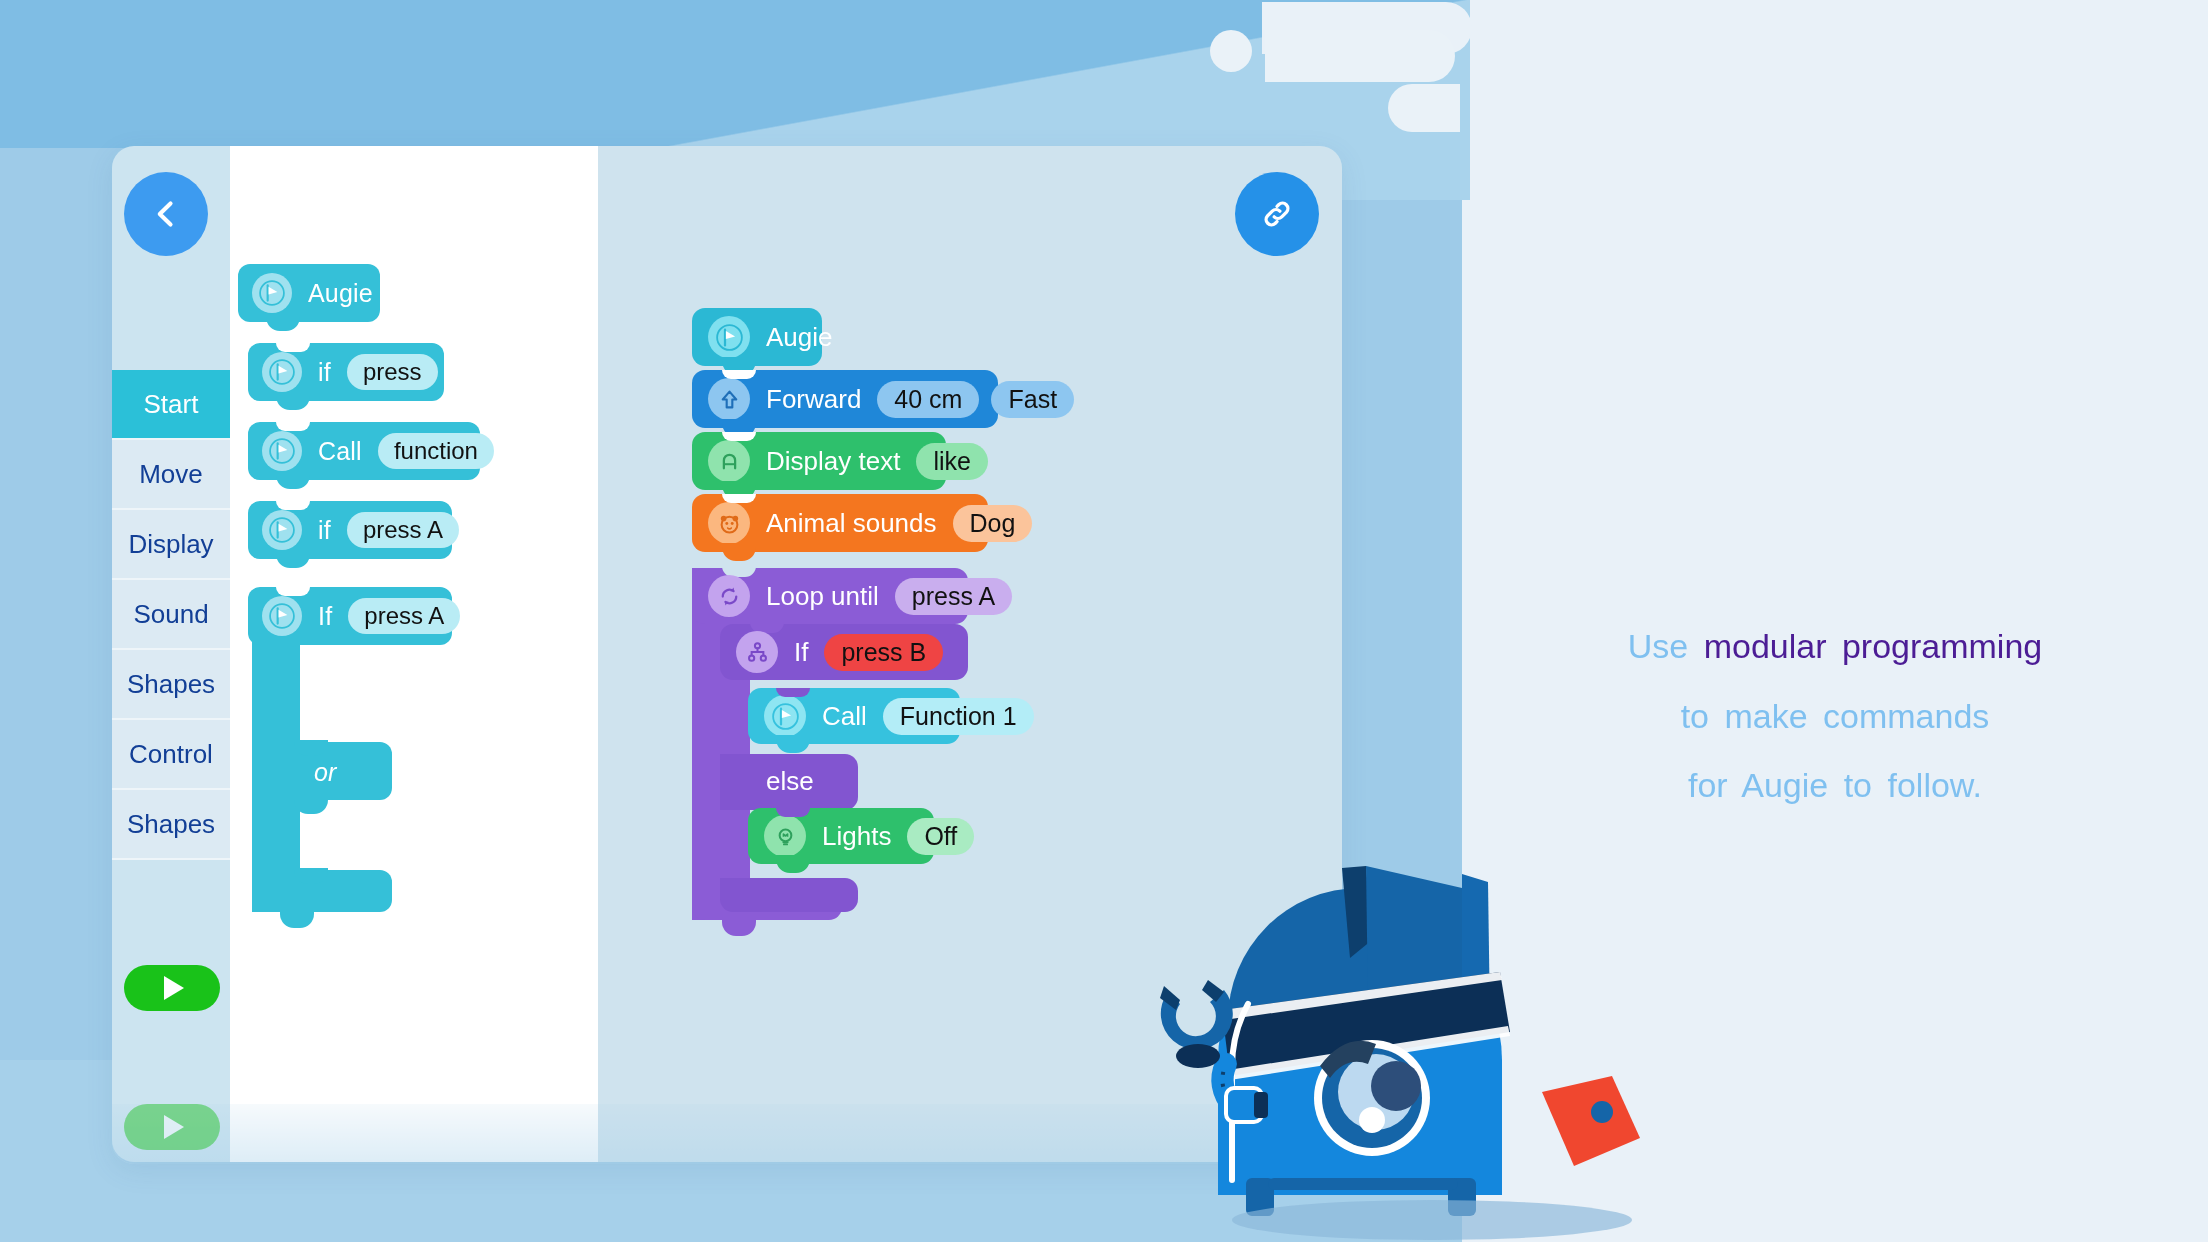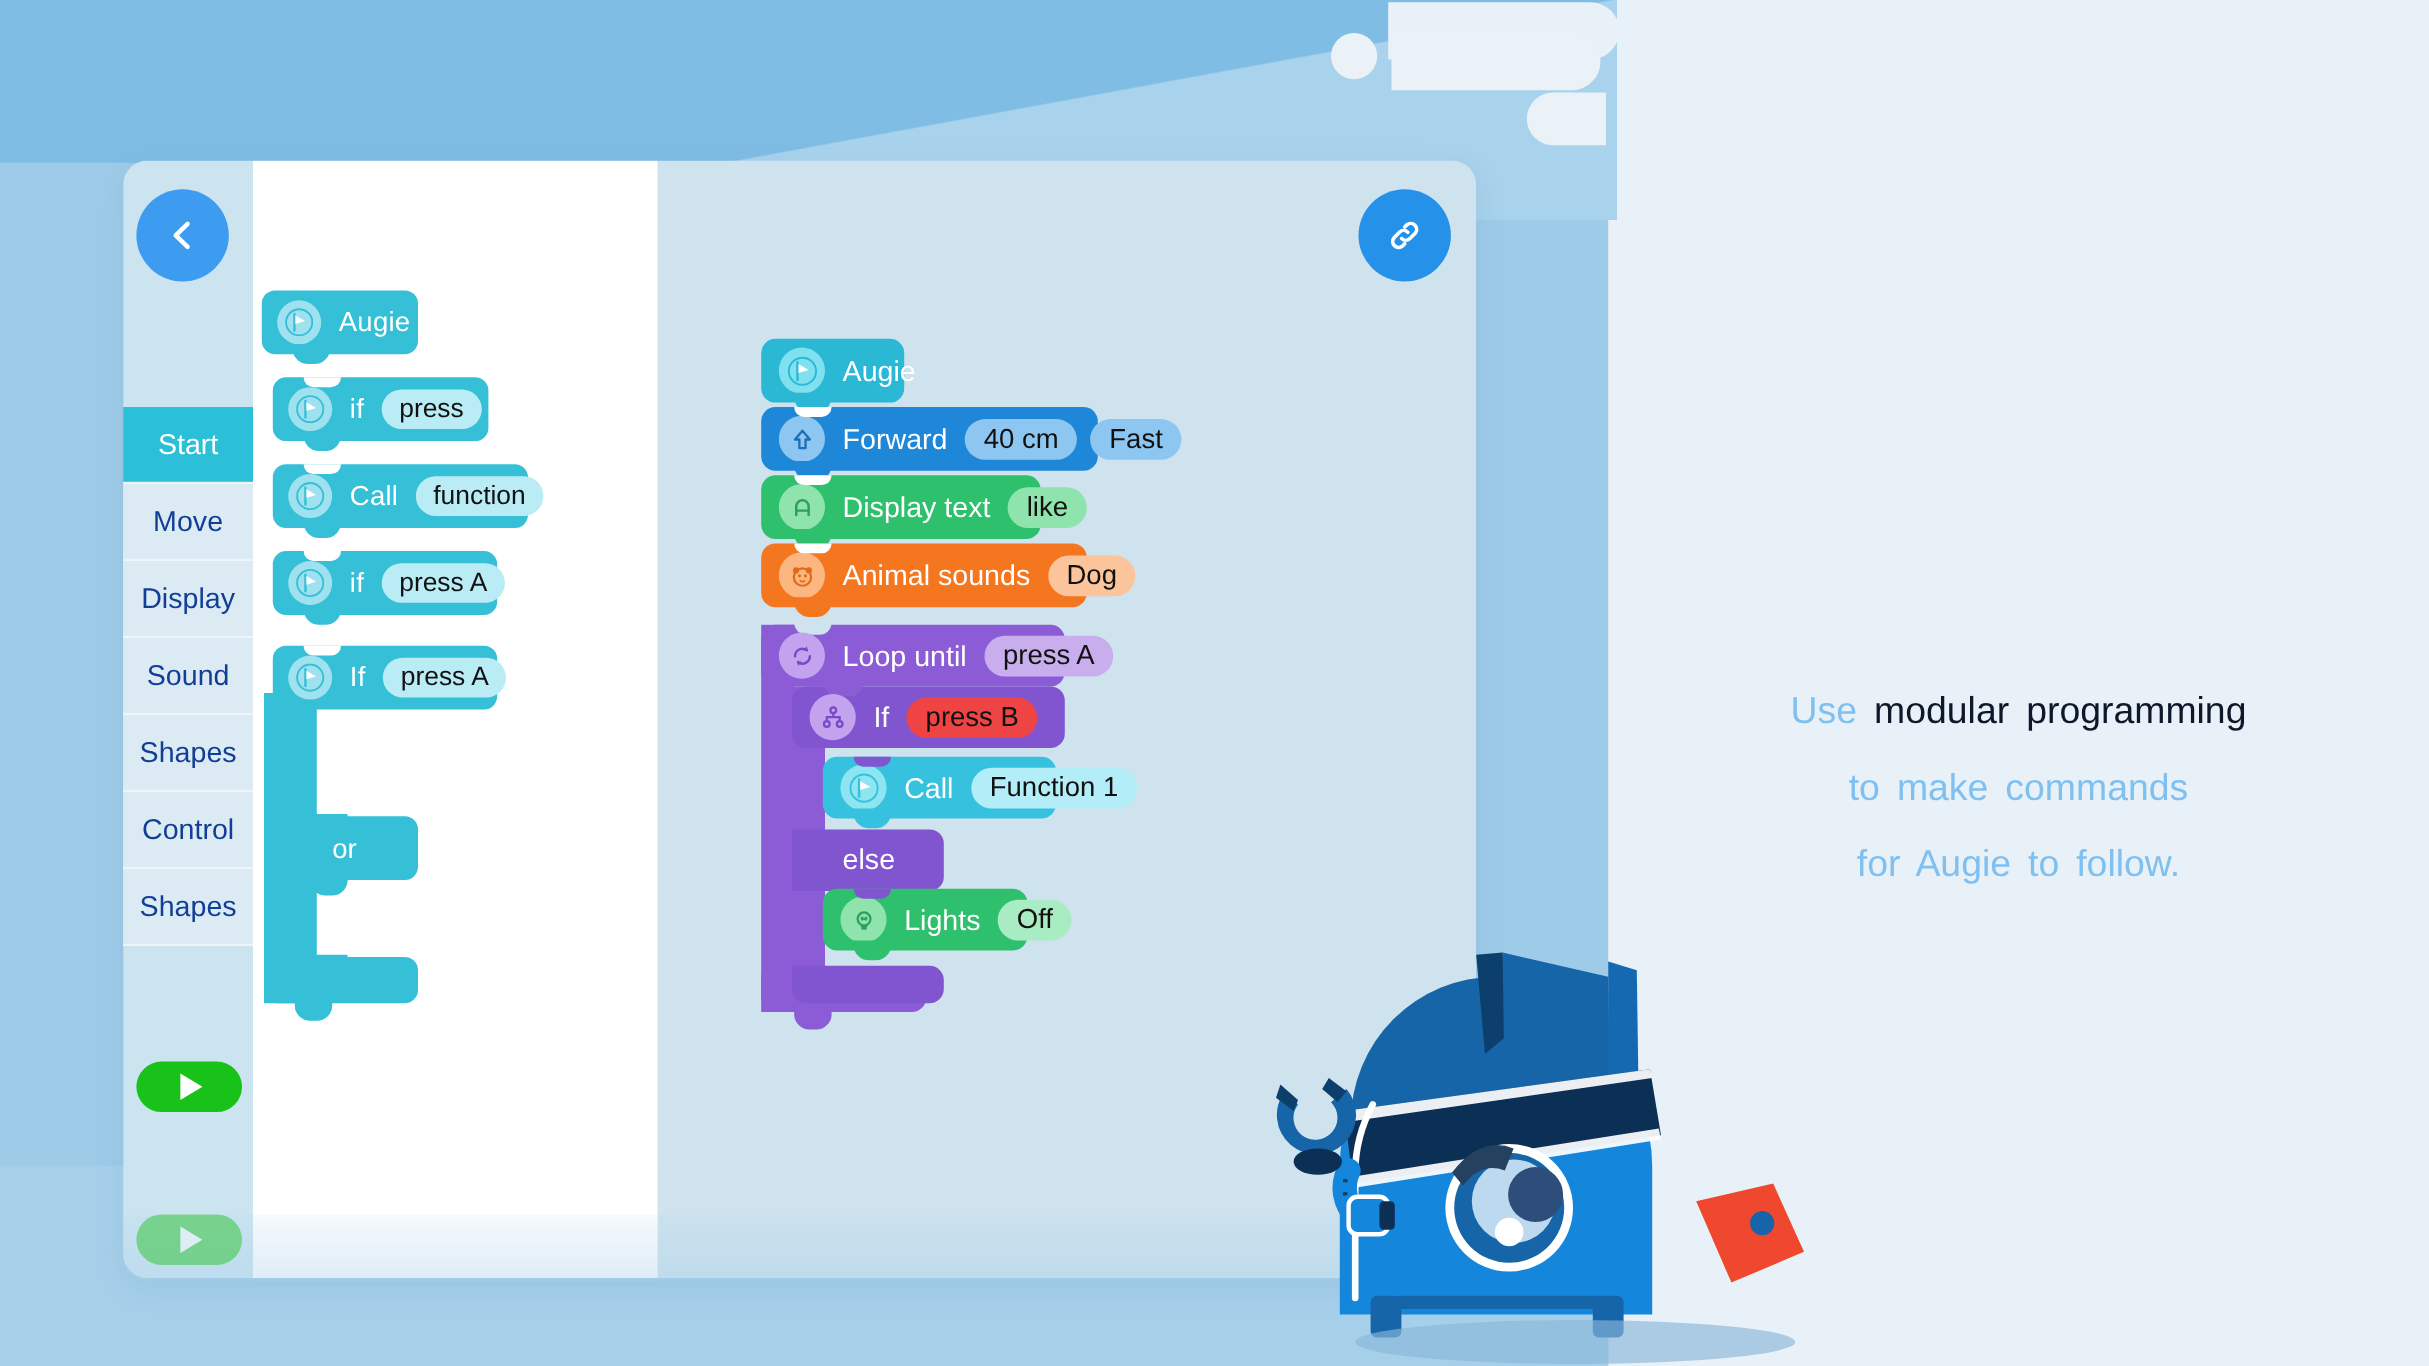--- a/index.html
+++ b/index.html
@@ -70,21 +70,21 @@
   .nub{position:absolute;left:28px;bottom:-9px;width:34px;height:18px;border-radius:0 0 14px 14px;}
   .notch{position:absolute;left:28px;top:0;width:34px;height:9px;border-radius:0 0 14px 14px;background:#fff;}
 
   
   .pblk{background:#35c0d8;}
   .pblk .ic{background:#9fe1ef;}
   .pblk .pill{background:#b9ecf5;}
   .pblk .nub{background:#35c0d8;}
 
   
-  #cblock{position:absolute;left:240px;top:596px;width:208px;height:282px;}
+  #cblock{position:absolute;left:252px;top:596px;width:208px;height:282px;font-style:italic;}
   .c-left{position:absolute;left:0;top:0;width:48px;height:100%;background:#35c0d8;border-radius:0 0 0 12px;}
   .c-arm{position:absolute;left:0;background:#35c0d8;}
   .c-arm.a2{top:112px;width:140px;height:58px;border-radius:0 12px 12px 0;}
   .c-arm.a3{top:240px;width:140px;height:42px;border-radius:0 12px 12px 0;}
   .c-knob{position:absolute;width:34px;height:16px;background:#35c0d8;}
   .or-lbl{position:absolute;left:62px;top:128px;font-size:25px;color:#fff;}
 
   
   .mblk{position:absolute;display:flex;align-items:center;border-radius:13px;color:#fff;font-size:26px;white-space:nowrap;}
   .mblk .ic{width:42px;height:42px;border-radius:50%;display:flex;align-items:center;justify-content:center;
@@ -106,21 +106,21 @@
   .else-lbl{position:absolute;left:46px;top:142px;font-size:26px;color:#fff;}
 
   
   #rtext{position:absolute;left:1462px;top:0;width:746px;height:1242px;}
   #headline{position:absolute;left:0;top:290px;width:746px;text-align:center;
      font-size:76px;line-height:1.05;color:#63aef0;}
   #headline .l1{display:block;}
   #headline .l2{display:block;letter-spacing:1px;}
   #body{position:absolute;left:0;top:612px;width:746px;text-align:center;
      font-size:34px;line-height:2.05;color:#7fc0f0;word-spacing:6px;}
-  #body .strong{color:#0f172a;}
+  #body .strong{color:#4c1d95;}
   #body .ln{display:block;}
 
   
   #robot{position:absolute;left:1150px;top:820px;width:560px;height:420px;}
   .shadow{position:absolute;left:82px;top:380px;width:400px;height:40px;background:#8ab7d8;
      border-radius:50%;opacity:.65;}
 </style>
 </head>
 <body>
 

